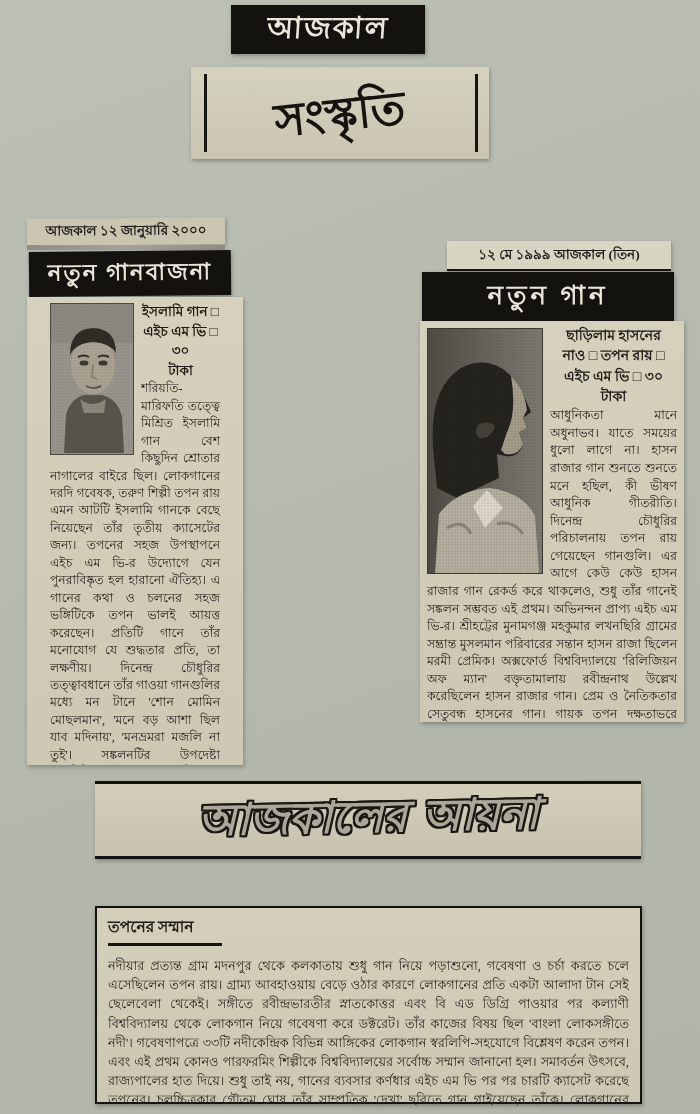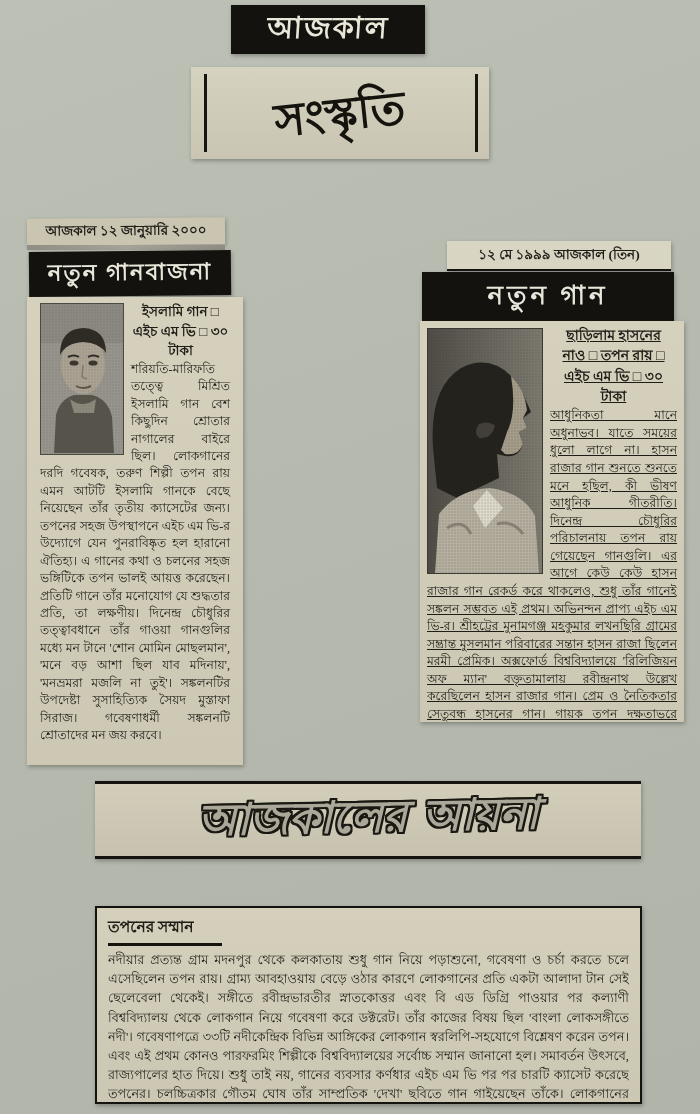--- a/index.html
+++ b/index.html
@@ -30,43 +30,43 @@
   #masthead-section .t{
     position:absolute;left:0;right:0;top:12px;text-align:center;
     font-size:46px;font-weight:bold;color:#15130d;transform:rotate(-6deg);
     font-family:"DejaVu Serif","Liberation Serif",serif;
   }
   
   #date-left{left:27px;top:218px;width:198px;height:27px;background:#c9c5b1;font-size:13.5px;transform:rotate(-.4deg);}
   #tear-left{left:27px;top:245px;width:198px;height:5px;background:linear-gradient(90deg,#8f8d84,#a5a399,#8f8d84);position:absolute;}
   #head-left{left:29px;top:251px;width:202px;height:45px;transform:rotate(-.6deg);}
   #head-left .t{font-size:23px;}
-  #body-left{left:27px;top:297px;width:216px;height:468px;padding:5px 13px;box-sizing:border-box;font-size:12.3px;line-height:1.42;}
+  #body-left{left:27px;top:297px;width:216px;height:468px;padding:5px 23px;box-sizing:border-box;font-size:12.3px;line-height:1.42;}
   #body-left .photo{width:84px;height:152px;margin:1px 7px 3px 0;}
   #body-left .infobox{font-size:13.5px;}
   
   #date-right{left:437px;top:241px;width:224px;height:30px;background:#d9d5c3;font-size:13.5px;border-bottom:2px solid #15130f;box-sizing:border-box;margin-left:10px;}
   #head-right{left:422px;top:272px;width:252px;height:49px;}
   #head-right .t{font-size:26px;letter-spacing:4px;}
-  #body-right{left:420px;top:321px;width:264px;height:401px;padding:5px 7px;box-sizing:border-box;font-size:12.3px;line-height:1.43;text-decoration:underline;}
+  #body-right{left:420px;top:321px;width:264px;height:401px;padding:5px 7px;box-sizing:border-box;font-size:12.3px;line-height:1.43;}
   #body-right .photo{width:116px;height:246px;margin:2px 7px 3px 0;}
   #body-right .infobox{font-size:14px;}
   
   #masthead-bottom{left:95px;top:781px;width:546px;height:78px;background:#ccc8b5;background-image:linear-gradient(180deg,#d2ceba,#c6c2af);
      border-top:3px solid #15130f;border-bottom:3px solid #15130f;box-sizing:border-box;display:flex;align-items:center;justify-content:center;}
   #masthead-bottom .t{
      font-size:44px;font-weight:bold;font-style:italic;color:#aba89a;transform:rotate(-1.2deg);
      text-shadow:-2px -2px 0 #1a1812,2px -2px 0 #1a1812,-2px 2px 0 #1a1812,2px 2px 0 #1a1812,0 2px 0 #1a1812,2px 0 0 #1a1812,0 -2px 0 #1a1812,-2px 0 0 #1a1812;
      font-family:"DejaVu Serif","Liberation Serif",serif;white-space:nowrap;}
   
   #date-bottom{left:246px;top:886px;width:218px;height:27px;background:#cdc8b5;font-size:13.5px;border-bottom:4px double #15130f;box-sizing:border-box;}
   
   #clip-bottom{left:95px;top:906px;width:547px;height:198px;background:#d0ccb8;background-image:linear-gradient(180deg,#d4d0bc,#cbc7b3);
      border:2px solid #15130f;box-sizing:border-box;padding:7px 11px;}
-  #clip-bottom .hl{display:inline-block;font-weight:bold;font-size:15.5px;border-bottom:3px solid #15130f;padding:0 28px 2px 0;margin-bottom:5px;}
+  #clip-bottom .hl{display:inline-block;font-weight:bold;font-size:15.5px;border-bottom:3px solid #15130f;padding:0 28px 2px 0;margin-bottom:11px;}
   #clip-bottom .bodytext{font-size:12.8px;line-height:1.5;height:150px;}
   svg{display:block;}
 </style>
 </head>
 <body>
 
 <div id="page">
 
   <div id="logo-top" class="clip blackbar">
     <span class="t">আজকাল</span>

